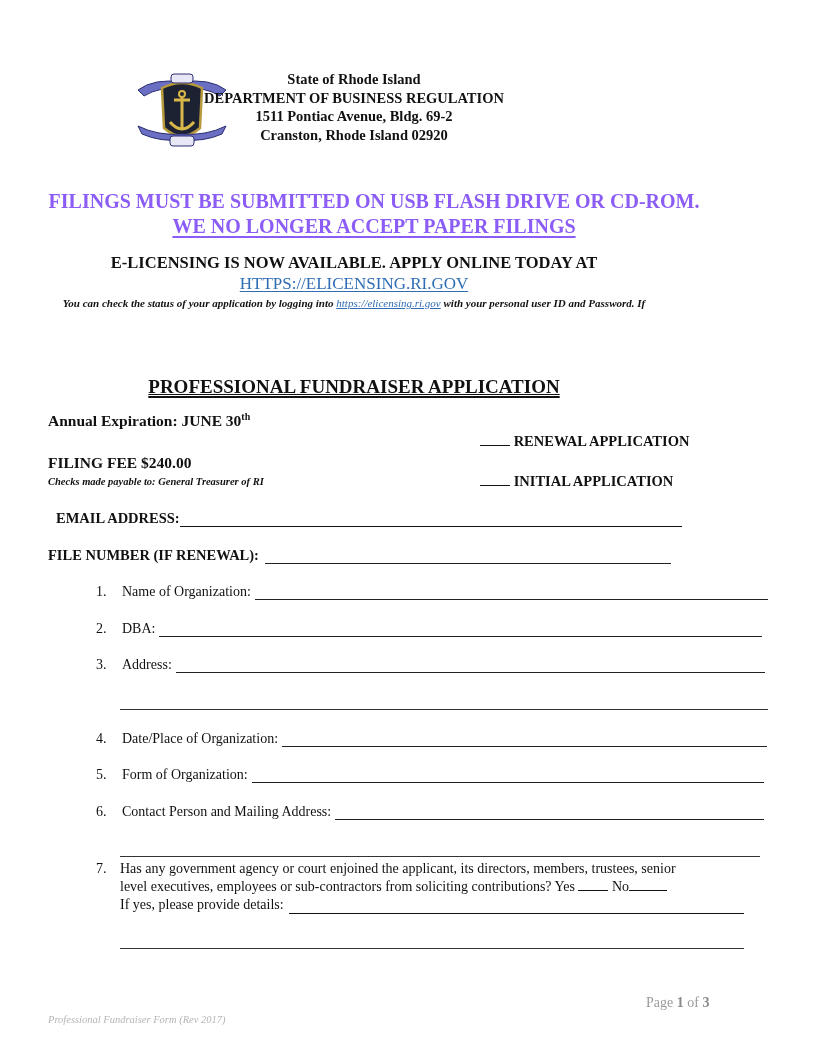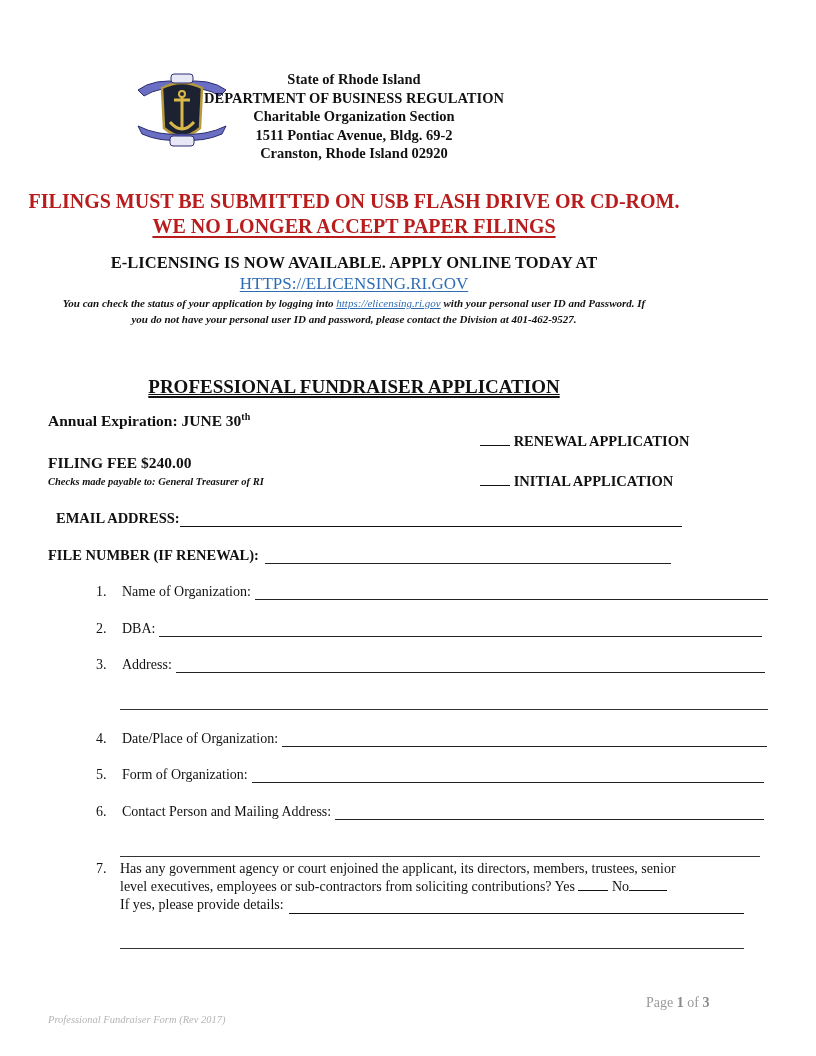--- a/index.html
+++ b/index.html
@@ -2,21 +2,21 @@
 <html><head>
 <meta charset="utf-8">
 <style>
   html, body { margin:0; padding:0; background:#ffffff; }
   body { width:816px; height:1056px; position:relative; overflow:hidden;
          font-family:"Liberation Serif", "DejaVu Serif", serif; color:#111; }
   .abs { position:absolute; }
   .center { left:0; width:708px; text-align:center; }
   .hdr-line { font-weight:bold; font-size:14.5px; line-height:18.5px; }
   .seal { left:134px; top:70px; width:96px; height:80px; }
-  .red { color:#b91c1c; font-weight:bold; font-size:20px; line-height:25px; }
+  .red { color:#8b5cf6; font-weight:bold; font-size:20px; line-height:25px;margin-left:20px; }
   .red u { text-decoration:underline; text-decoration-thickness:2px; text-underline-offset:3px; }
   .elic { font-weight:bold; font-size:16.5px; }
   .link-big { color:#2e6db4; font-size:17px; text-decoration:underline; text-decoration-thickness:1px; text-underline-offset:2px; }
   .note { font-style:italic; font-weight:bold; font-size:11px; line-height:16px; }
   .note .lnk { color:#2e6db4; text-decoration:underline; font-weight:normal; }
   .title { font-weight:bold; font-size:19px; text-decoration:underline; text-decoration-thickness:2px; text-underline-offset:3px; }
   .bold15 { font-weight:bold; font-size:15.5px; }
   .sup { font-size:10px; vertical-align:super; line-height:0; }
   .small-it { font-style:italic; font-weight:bold; font-size:10.5px; }
   .opt { font-weight:bold; font-size:14.5px; }
@@ -41,37 +41,35 @@
     <circle cx="48" cy="24" r="3" fill="none" stroke="#d9b84a" stroke-width="2"></circle>
     <path d="M4 56 Q24 66 48 64 Q72 66 92 56 L88 64 Q70 72 48 70 Q26 72 8 64 Z" fill="#6a6fc4" stroke="#2a2d70" stroke-width="1"></path>
     <rect x="36" y="66" width="24" height="10" rx="3" fill="#e7e7f5" stroke="#2a2d70" stroke-width="1"></rect>
     <rect x="37" y="4" width="22" height="9" rx="3" fill="#e7e7f5" stroke="#2a2d70" stroke-width="1"></rect>
   </svg>
 </div>
 
 <div class="abs center" style="top:70px;">
   <div class="hdr-line">State of Rhode Island</div>
   <div class="hdr-line">DEPARTMENT OF BUSINESS REGULATION</div>
-  <div class="hdr-line">Charitable Organization Section</div>
   <div class="hdr-line">1511 Pontiac Avenue, Bldg. 69-2</div>
   <div class="hdr-line">Cranston, Rhode Island  02920</div>
 </div>
 
 <div class="abs center red" style="top:189px;">
   <div>FILINGS MUST BE SUBMITTED ON USB FLASH DRIVE OR CD-ROM.</div>
   <div><u>WE NO LONGER ACCEPT PAPER FILINGS</u></div>
 </div>
 
 <div class="abs center" style="top:253px;">
   <div class="elic">E-LICENSING IS NOW AVAILABLE. APPLY ONLINE TODAY AT</div>
   <div style="margin-top:1px;"><span class="link-big">HTTPS://ELICENSING.RI.GOV</span></div>
   <div class="note" style="margin-top:1px;">
     <span>You can check the status of your application by logging into </span><span class="lnk">https://elicensing.ri.gov</span><span> with your personal user ID and Password. If</span>
   </div>
-  <div class="note">you do not have your personal user ID and password, please contact the Division at 401-462-9527.</div>
 </div>
 
 <div class="abs center" style="top:376px;text-decoration:underline;">
   <span class="title">PROFESSIONAL FUNDRAISER APPLICATION</span>
 </div>
 
 <div class="abs bold15" style="left:48px; top:412px;">
   <span>Annual Expiration: JUNE 30</span><span class="sup">th</span>
 </div>
 <div class="abs bold15" style="left:48px; top:454px;">FILING FEE $240.00</div>

